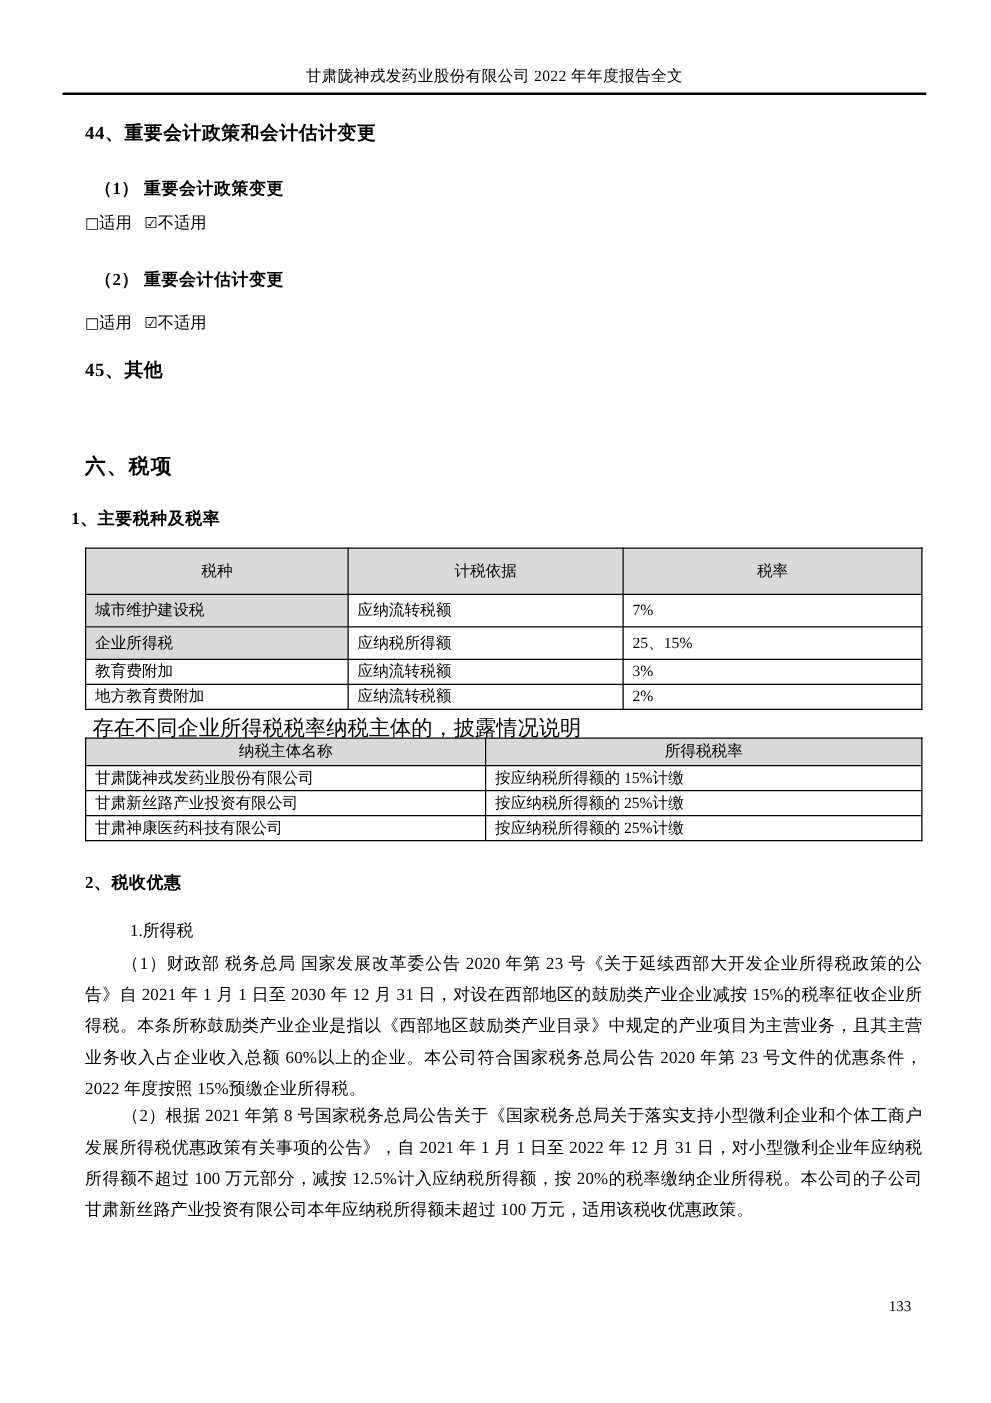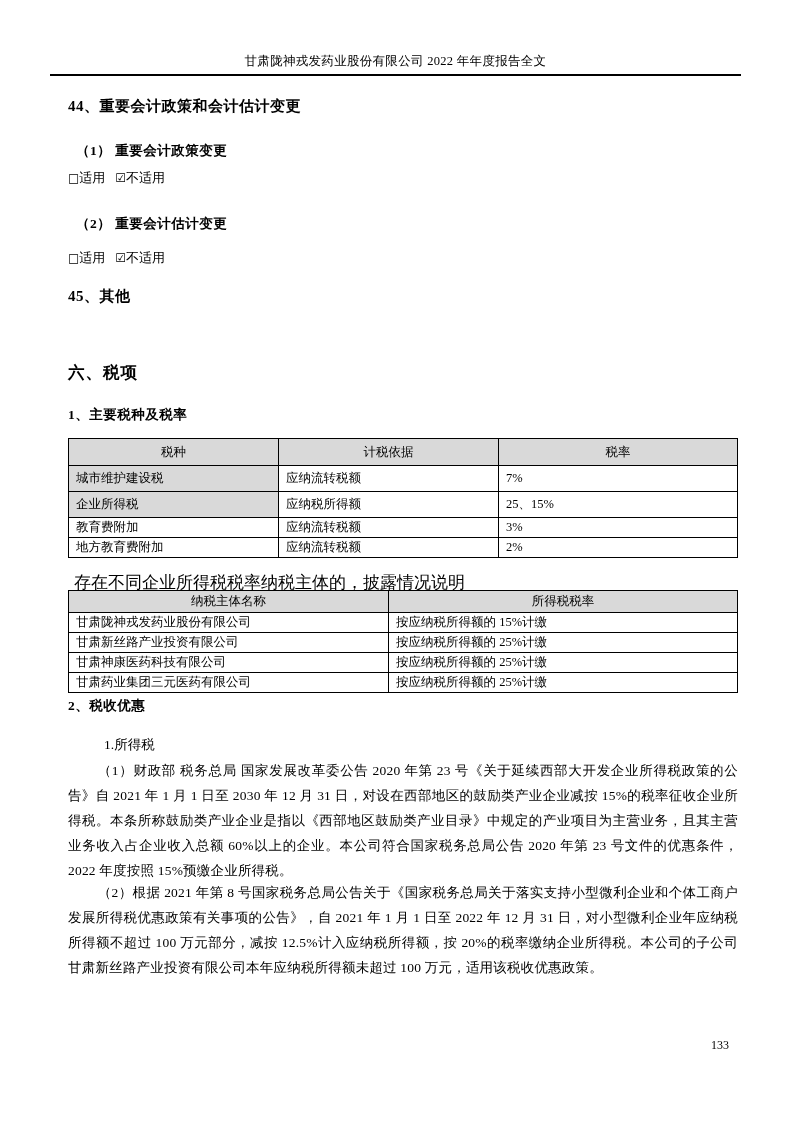--- a/index.html
+++ b/index.html
@@ -32,21 +32,21 @@
   .h-lv1 { font-weight: bold; font-size: 16.5px; letter-spacing: 1px; }
   .h-lv3 { font-weight: bold; font-size: 13.5px; letter-spacing: 0.5px; }
 
   .s44-heading   { top: 97px;  left: 68px; }
   .s44-1-heading { top: 142px; left: 76px; }
   .chk-line-1    { top: 169px; left: 68px; font-size: 13px; }
   .s44-2-heading { top: 215px; left: 76px; }
   .chk-line-2    { top: 249px; left: 68px; font-size: 13px; }
   .s45-heading   { top: 287px; left: 68px; }
   .s6-heading    { top: 362px; left: 68px; }
-  .s6-1-heading  { top: 406px; left: 68px; font-family: Liberation Serif, serif; }
+  .s6-1-heading  { top: 406px; left: 57px; font-family: Liberation Serif, serif; }
 
   .chk-line .box { font-family: "DejaVu Sans", sans-serif; font-size: 12px; }
   .chk-line .gap { display: inline-block; width: 10px; }
 
   
   table.doc-table {
     border-collapse: collapse;
     table-layout: fixed;
     border: 1.5px solid #000000;
   }
@@ -63,21 +63,21 @@
     background: #d9d9d9;
     text-align: center;
   }
   table.doc-table td { text-align: left; background: #ffffff; }
   td.shaded { background: #d9d9d9 !important; }
 
   .tax-table  { top: 438px; left: 68px; }
   .tax-table col.c1 { width: 210px; }
   .tax-table col.c2 { width: 220px; }
   .tax-table col.c3 { width: 239px; }
-  .tax-table tr.hdr { height: 27px; font-family: Liberation Serif, serif; }
+  .tax-table tr.hdr { height: 37px; font-family: Liberation Serif, serif; }
   .tax-table tr.tall { height: 26px; }
   .tax-table tr.short { height: 20px; }
 
   .table-note { top: 571px; left: 74px; font-size: 17px; }
 
   .entity-table { top: 590px; left: 68px; }
   .entity-table col.c1 { width: 320px; }
   .entity-table col.c2 { width: 349px; }
   .entity-table tr.hdr { height: 22px; }
   .entity-table tr.row { height: 19px; }
@@ -185,24 +185,20 @@
         <td>按应纳税所得额的 15%计缴</td>
       </tr>
       <tr class="row">
         <td>甘肃新丝路产业投资有限公司</td>
         <td>按应纳税所得额的 25%计缴</td>
       </tr>
       <tr class="row">
         <td>甘肃神康医药科技有限公司</td>
         <td>按应纳税所得额的 25%计缴</td>
       </tr>
-      <tr class="row">
-        <td>甘肃药业集团三元医药有限公司</td>
-        <td>按应纳税所得额的 25%计缴</td>
-      </tr>
     </tbody>
   </table>
 
   <div class="abs h-lv3 s6-2-heading">2、税收优惠</div>
 
   <div class="abs income-tax-sub">1.所得税</div>
 
   <div class="abs para para-1">（1）财政部 税务总局 国家发展改革委公告 2020 年第 23 号《关于延续西部大开发企业所得税政策的公告》自 2021 年 1 月 1 日至 2030 年 12 月 31 日，对设在西部地区的鼓励类产业企业减按 15%的税率征收企业所得税。本条所称鼓励类产业企业是指以《西部地区鼓励类产业目录》中规定的产业项目为主营业务，且其主营业务收入占企业收入总额 60%以上的企业。本公司符合国家税务总局公告 2020 年第 23 号文件的优惠条件，2022 年度按照 15%预缴企业所得税。</div>
 
   <div class="abs para para-2">（2）根据 2021 年第 8 号国家税务总局公告关于《国家税务总局关于落实支持小型微利企业和个体工商户发展所得税优惠政策有关事项的公告》，自 2021 年 1 月 1 日至 2022 年 12 月 31 日，对小型微利企业年应纳税所得额不超过 100 万元部分，减按 12.5%计入应纳税所得额，按 20%的税率缴纳企业所得税。本公司的子公司甘肃新丝路产业投资有限公司本年应纳税所得额未超过 100 万元，适用该税收优惠政策。</div>

